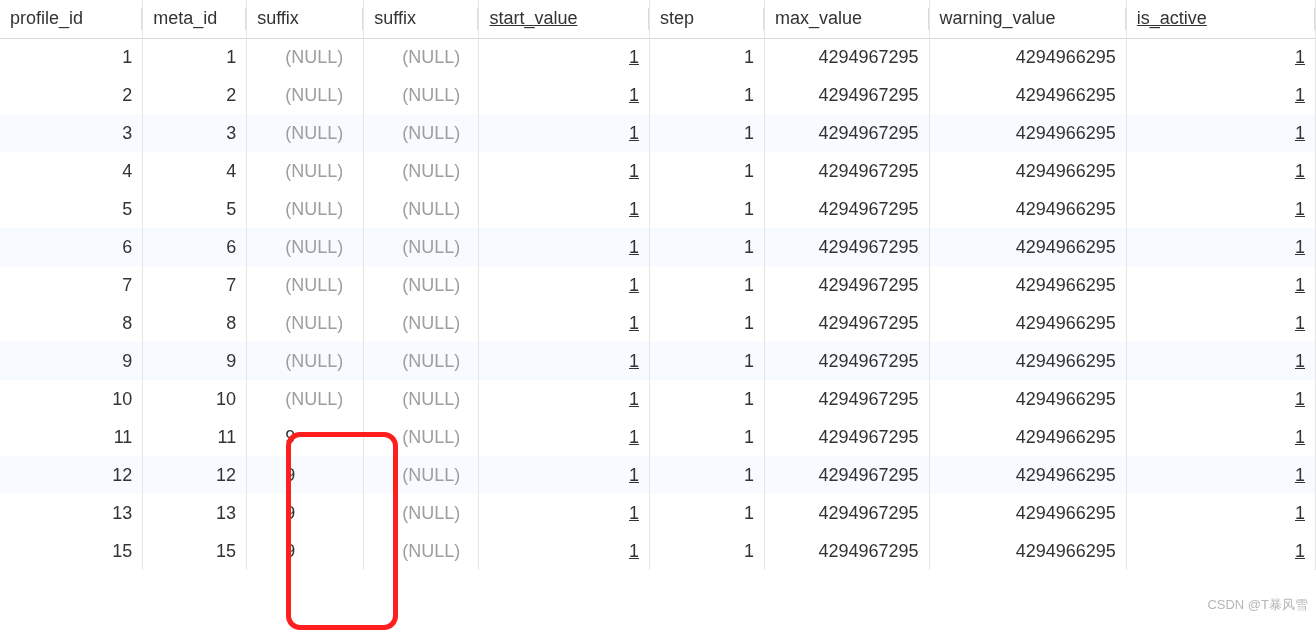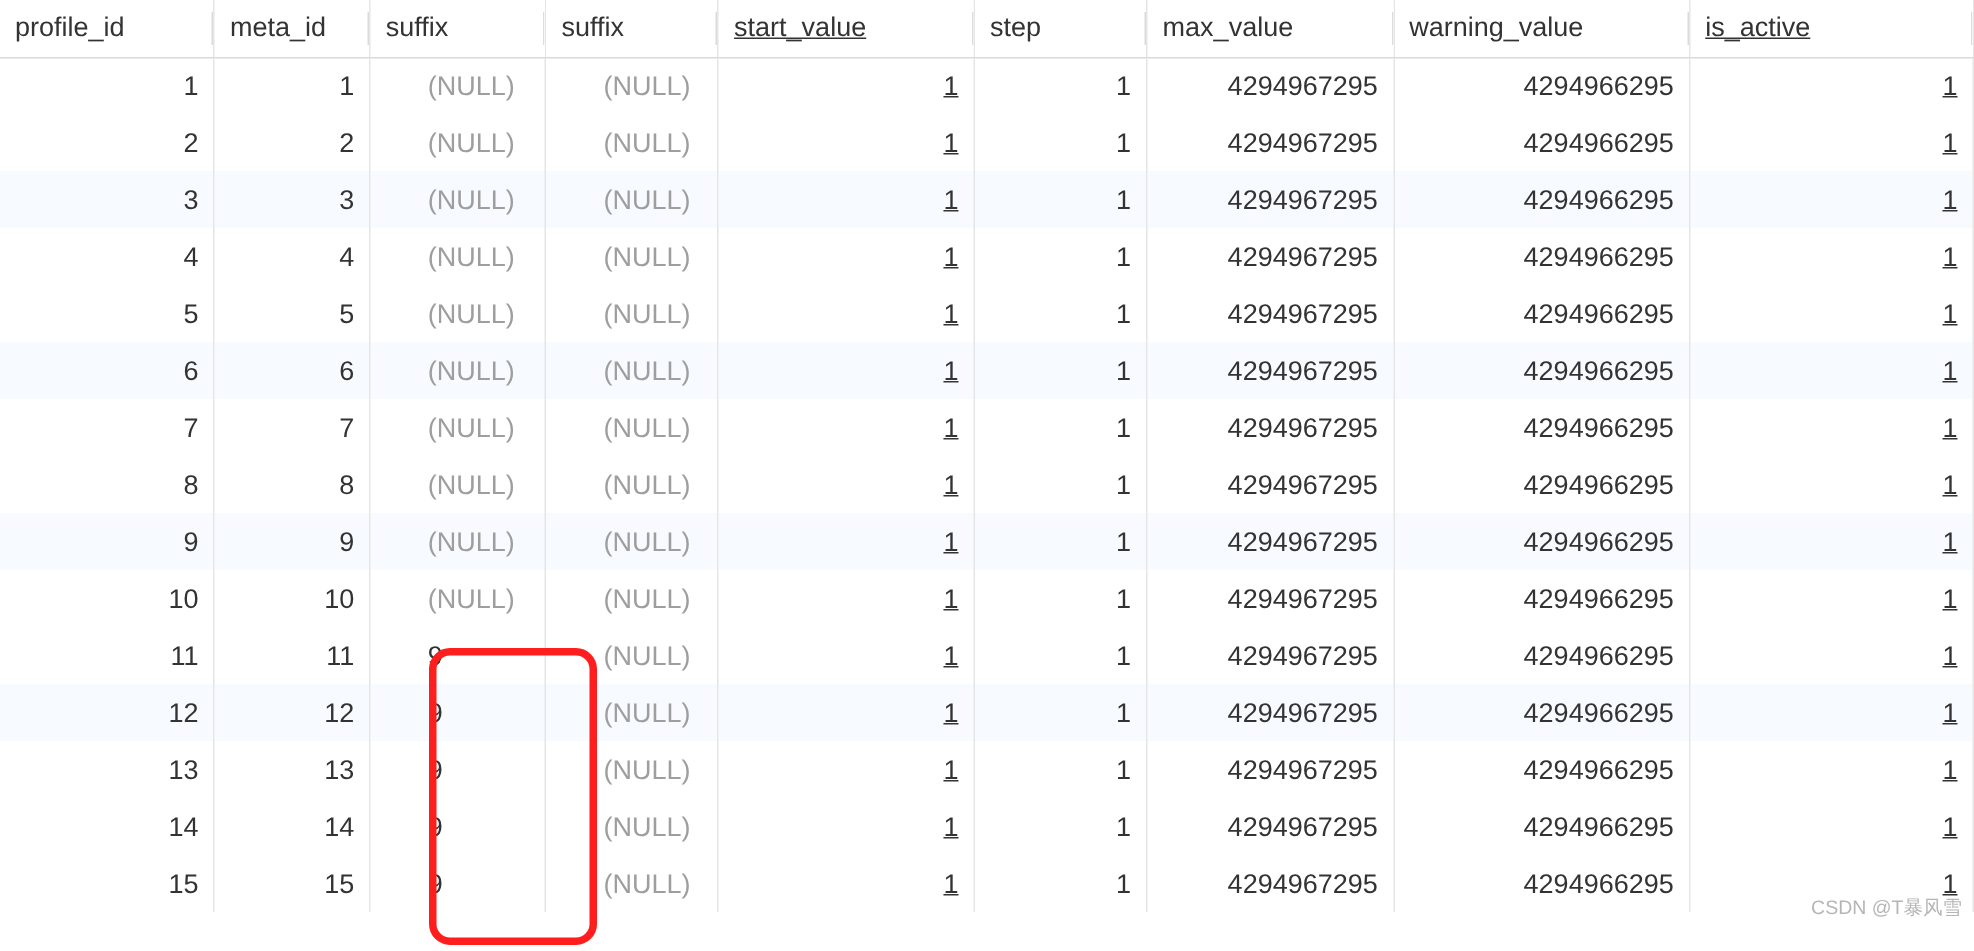--- a/index.html
+++ b/index.html
@@ -233,31 +233,20 @@
         <div class="td col-meta_id num">13</div>
         <div class="td col-prefix txt">9</div>
         <div class="td col-suffix txt null">(NULL)</div>
         <div class="td col-start_value num">1</div>
         <div class="td col-step num">1</div>
         <div class="td col-max_value num">4294967295</div>
         <div class="td col-warning_value num">4294966295</div>
         <div class="td col-is_active num">1</div>
       </div>
       <div class="tr">
-        <div class="td col-profile_id num">14</div>
-        <div class="td col-meta_id num">14</div>
-        <div class="td col-prefix txt">9</div>
-        <div class="td col-suffix txt null">(NULL)</div>
-        <div class="td col-start_value num">1</div>
-        <div class="td col-step num">1</div>
-        <div class="td col-max_value num">4294967295</div>
-        <div class="td col-warning_value num">4294966295</div>
-        <div class="td col-is_active num">1</div>
-      </div>
-      <div class="tr">
         <div class="td col-profile_id num">15</div>
         <div class="td col-meta_id num">15</div>
         <div class="td col-prefix txt">9</div>
         <div class="td col-suffix txt null">(NULL)</div>
         <div class="td col-start_value num">1</div>
         <div class="td col-step num">1</div>
         <div class="td col-max_value num">4294967295</div>
         <div class="td col-warning_value num">4294966295</div>
         <div class="td col-is_active num">1</div>
       </div>

